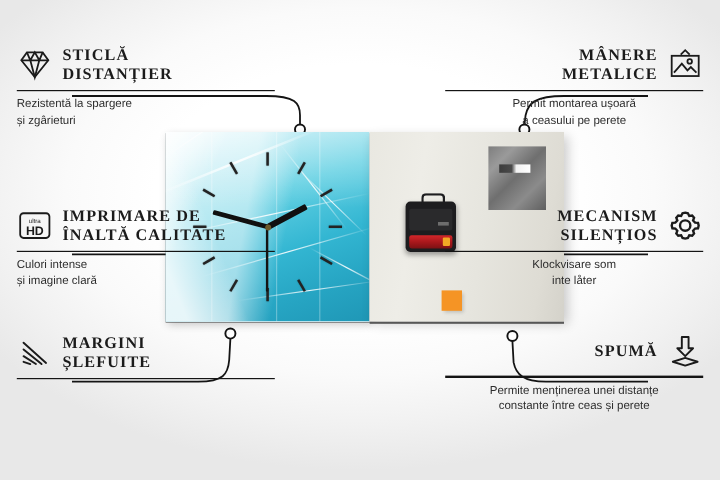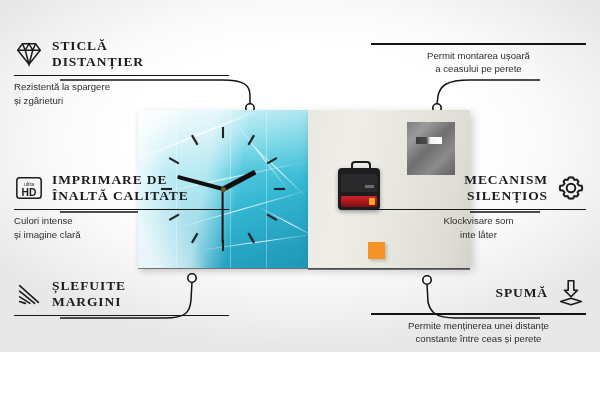--- a/index.html
+++ b/index.html
@@ -2,21 +2,21 @@
 <html><head>
 <meta charset="utf-8">
 <style>
   html,body{margin:0;padding:0;}
   body{
     width:600px;height:400px;overflow:hidden;
     font-family:"Liberation Serif", serif;
     background:#ffffff;
   }
   #stage{
-    position:relative;width:600px;height:352px;
+    position:relative;width:600px;height:400px;
     background:
       radial-gradient(ellipse 62% 58% at 50% 40%, #ffffff 0%, #ffffff 46%, #fafafa 66%, #f1f1f1 84%, #e8e8e8 100%);
   }
 
   
   .product{position:absolute;left:138px;top:110px;width:332px;height:158px;}
   .panel{position:absolute;top:0;height:158px;}
 
   .clock-panel{left:0;width:170px;overflow:hidden;
     box-shadow:0 1px 0 rgba(0,0,0,.45), 2px 3px 7px rgba(0,0,0,.22);}
@@ -228,28 +228,42 @@
     <div class="head">
       <svg class="ico" viewBox="0 0 32 32">
         <g stroke="#1b1b1b" stroke-width="1.7" fill="none" stroke-linecap="round">
           <path d="M6 7 L26 25"></path>
             <path d="M6 13 L22 26"></path>
             <path d="M6 19 L17 26"></path>
             <path d="M6 24 L12 26"></path>
         </g>
       </svg>
       <div class="title">
+        <div>MARGINI</div>
         <div>ȘLEFUITE</div>
-        <div>MARGINI</div>
       </div>
     </div>
     <div class="rule"></div>
   </div>
 
   <div class="callout right c-manere">
+    <div class="head">
+      <div class="title">
+        <div>MÂNERE</div>
+        <div>METALICE</div>
+      </div>
+      <svg class="ico" viewBox="0 0 32 32">
+        <g fill="none" stroke="#1b1b1b" stroke-width="1.6">
+          <path d="M12 7 L16 3 L20 7"></path>
+          <rect x="4" y="8" width="24" height="18"></rect>
+          <path d="M6 23 L13 15 L18 21 L21 18 L26 23"></path>
+          <circle cx="20" cy="13" r="2"></circle>
+        </g>
+      </svg>
+    </div>
     <div class="rule"></div>
     <div class="desc">
       <div>Permit montarea ușoară</div>
       <div>a ceasului pe perete</div>
     </div>
   </div>
 
   <div class="callout right c-mecanism">
     <div class="head">
       <div class="title">

